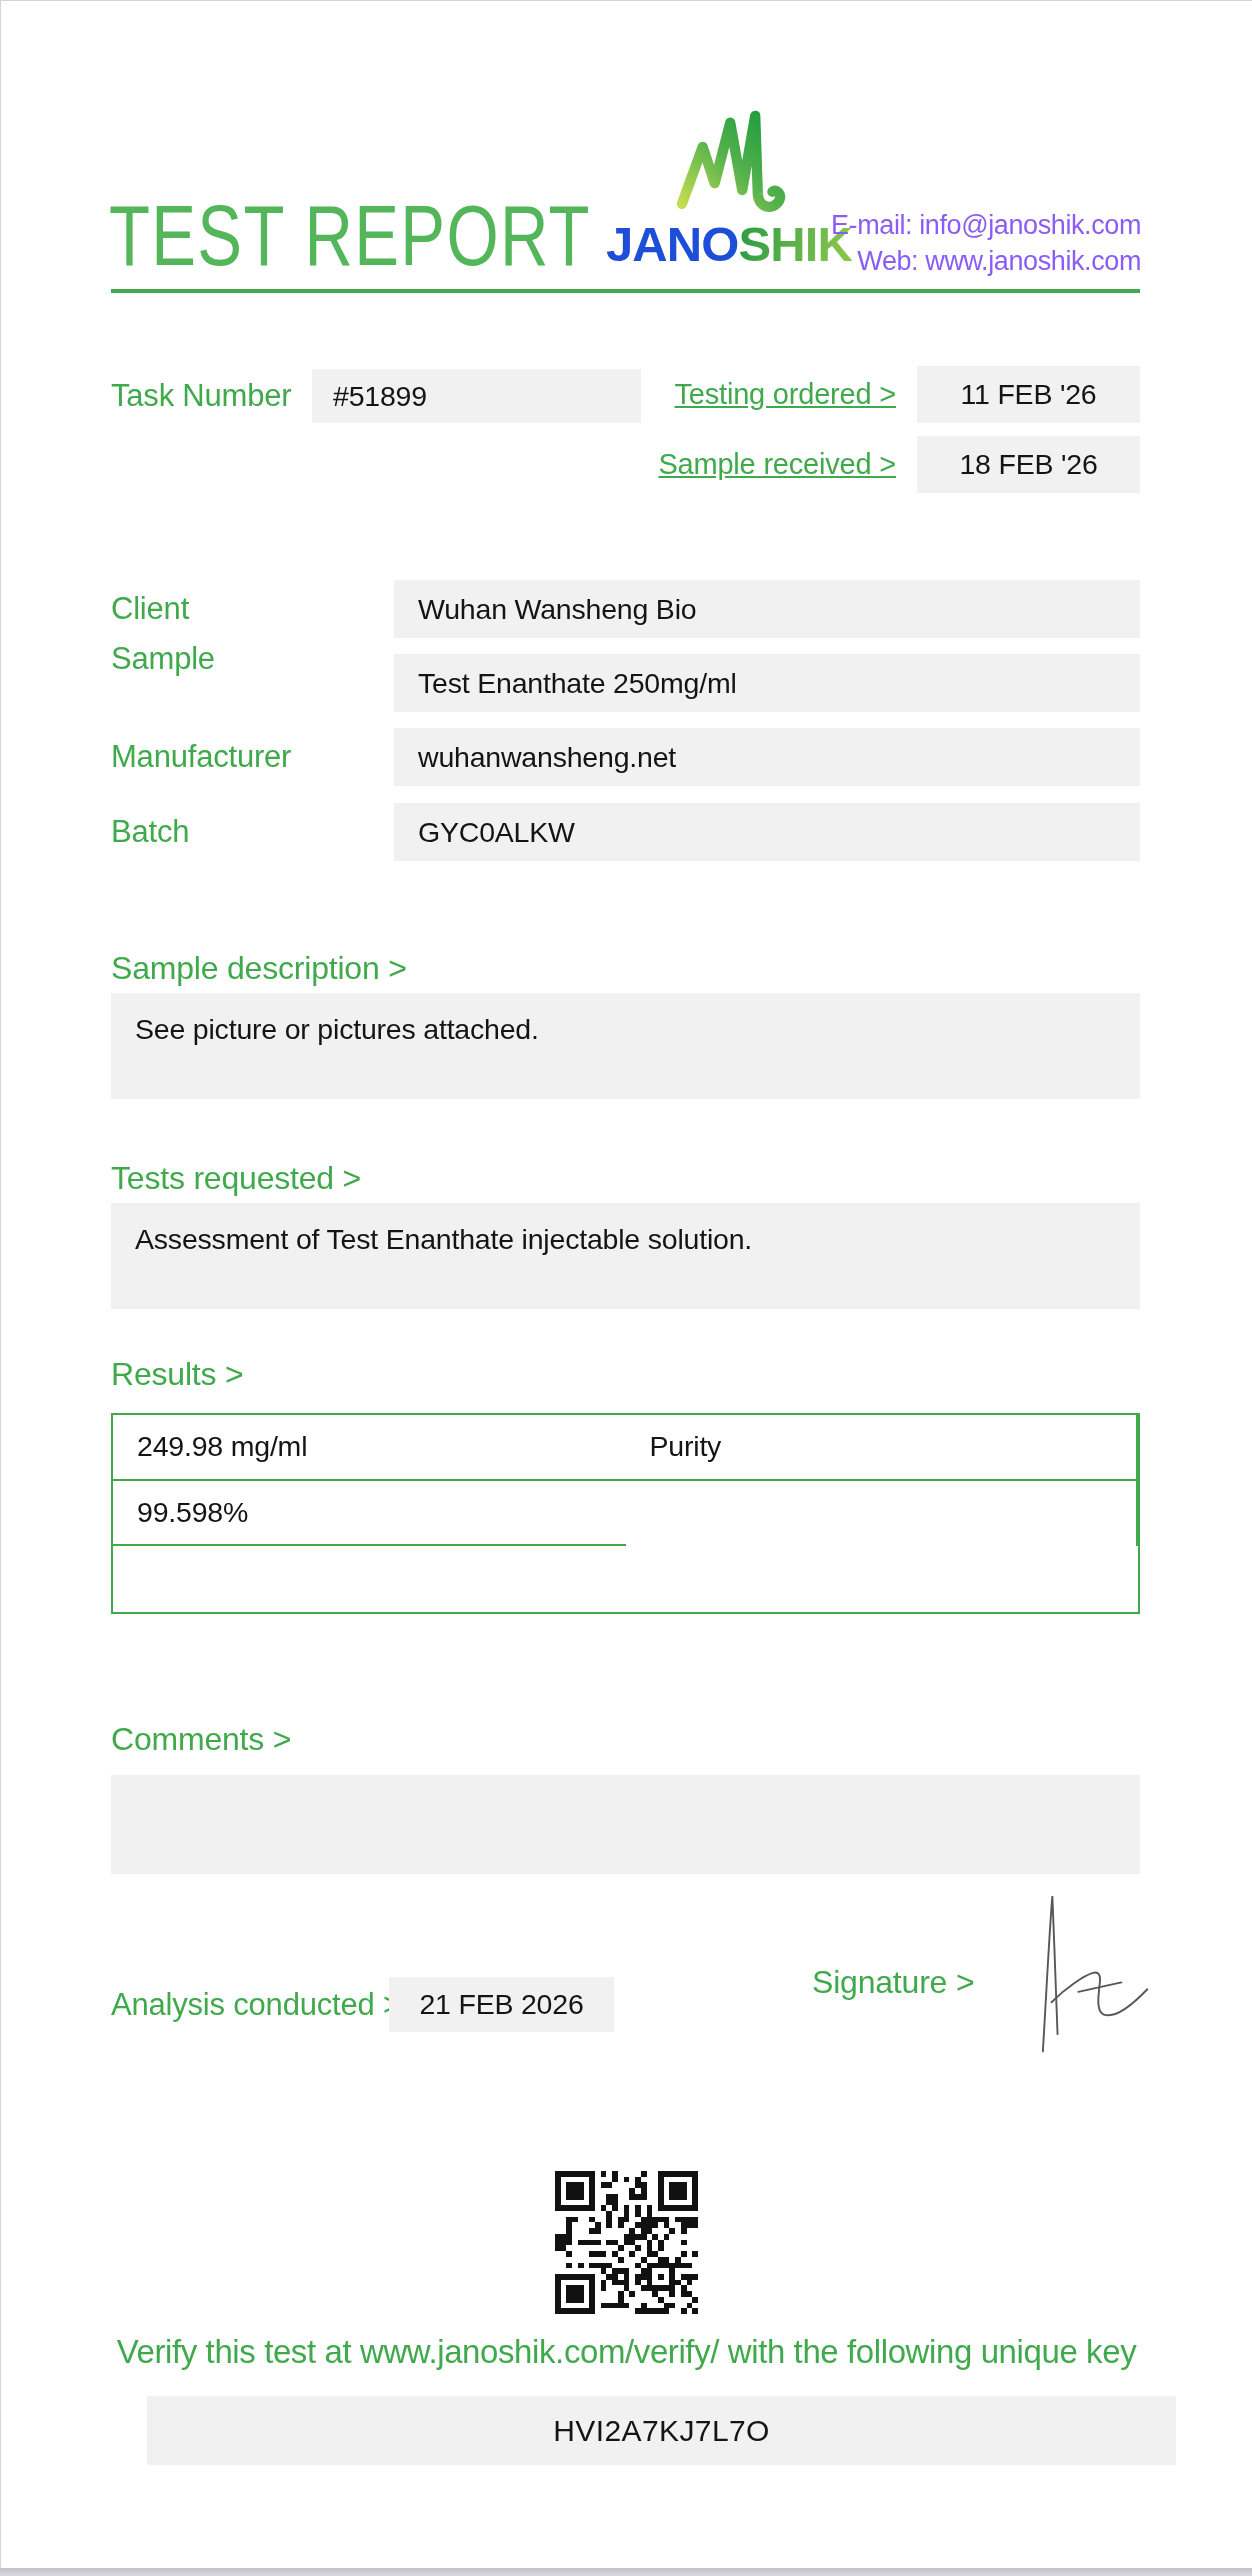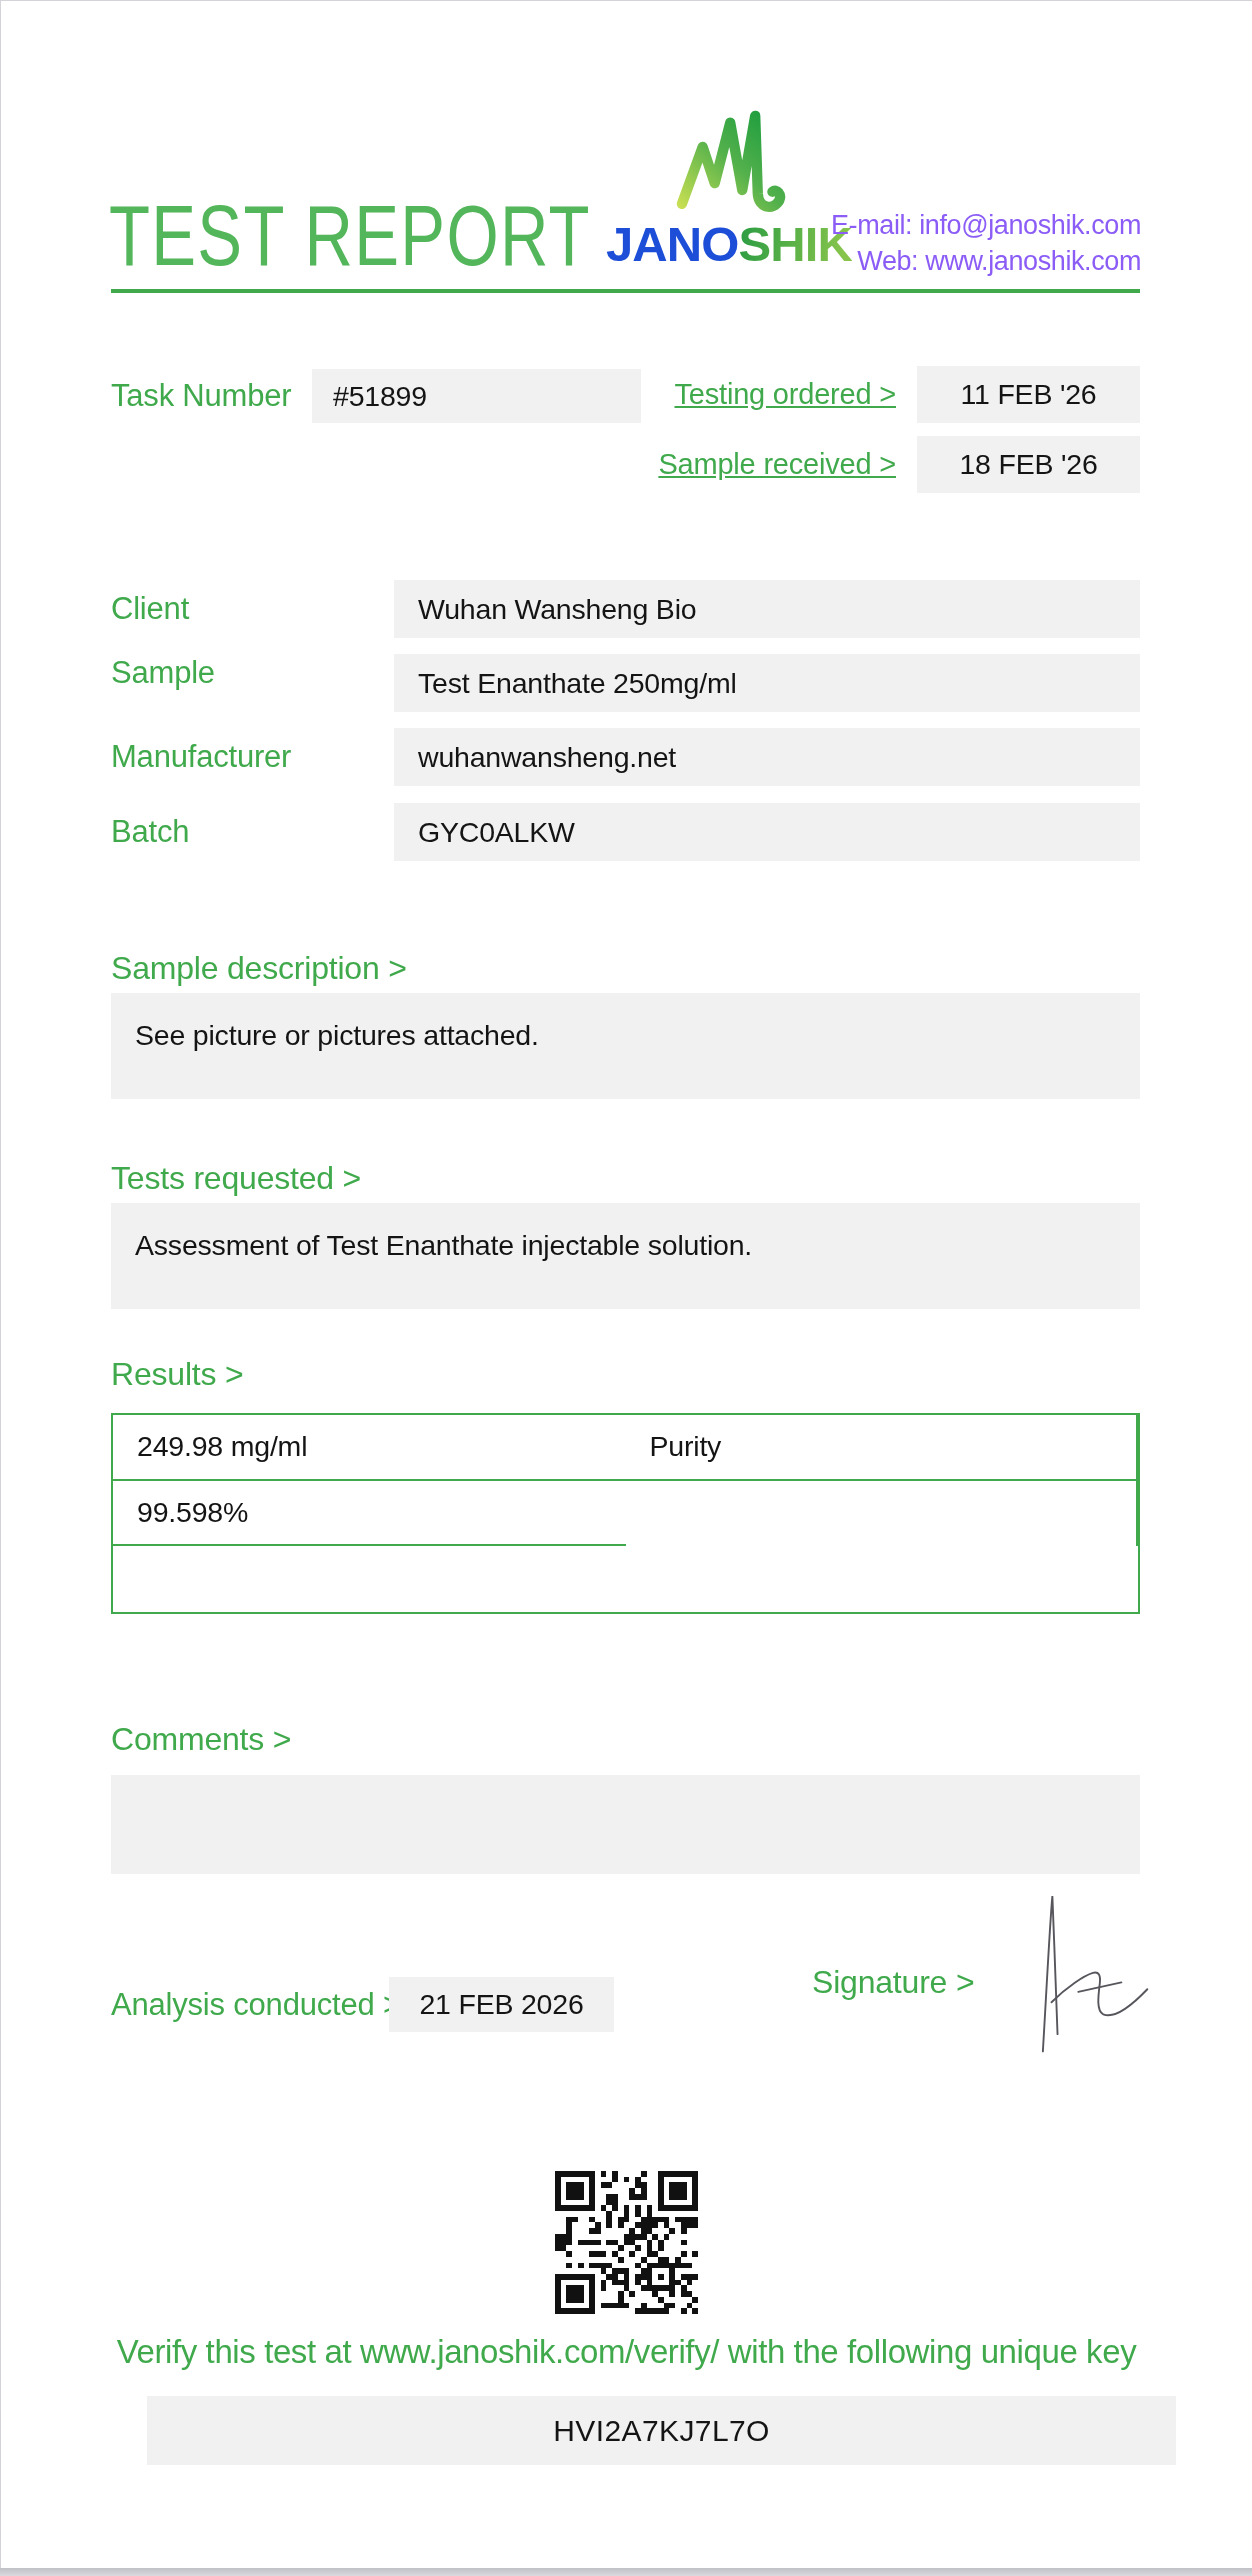--- a/index.html
+++ b/index.html
@@ -44,21 +44,21 @@
     font-size:28.5px; line-height:57px; }
   .ordered-box { top:366px; } .received-box { top:436px; }
 
   
   .detail-label { left:111px; line-height:58px; }
   .detail-box { left:394px; width:746px; height:58px; font-size:28.5px;
     line-height:58px; padding-left:24px; }
 
   
   .section-label { position:absolute; left:111px; color:#3fa94c; font-size:32px; white-space:nowrap; }
-  .wide-box { left:111px; width:1029px; font-size:28.5px; padding:26px 24px; }
+  .wide-box { left:111px; width:1029px; font-size:28.5px; padding:20px 24px; }
 
   
   .results-table { position:absolute; left:111px; top:1413px; width:1029px; height:201px;
     display:grid; grid-template-columns:1fr 1fr; grid-template-rows:1fr 1fr 1fr;
     border:2.6px solid #3fa94c; background:#fff; }
   .rcell { display:flex; align-items:center; padding-left:24px; font-size:28.5px; }
   .rcell.cleft { border-right:2.6px solid #3fa94c; }
   .rcell.rsep { border-bottom:2.6px solid #3fa94c; }
 
   
@@ -108,21 +108,21 @@
 
 <div class="r-label ordered-label">Testing ordered &gt;</div>
 <div class="box date-box ordered-box">11 FEB '26</div>
 
 <div class="r-label received-label">Sample received &gt;</div>
 <div class="box date-box received-box">18 FEB '26</div>
 
 <div class="lbl detail-label" style="top:580px">Client</div>
 <div class="box detail-box" style="top:580px">Wuhan Wansheng Bio</div>
 
-<div class="lbl detail-label" style="top:644px">Sample</div>
+<div class="lbl detail-label" style="top:630px">Sample</div>
 <div class="box detail-box" style="top:654px">Test Enanthate 250mg/ml</div>
 
 <div class="lbl detail-label" style="top:728px">Manufacturer</div>
 <div class="box detail-box" style="top:728px">wuhanwansheng.net</div>
 
 <div class="lbl detail-label" style="top:803px">Batch</div>
 <div class="box detail-box" style="top:803px">GYC0ALKW</div>
 
 <div class="section-label" style="top:950px">Sample description &gt;</div>
 <div class="box wide-box" style="top:993px;height:106px">

